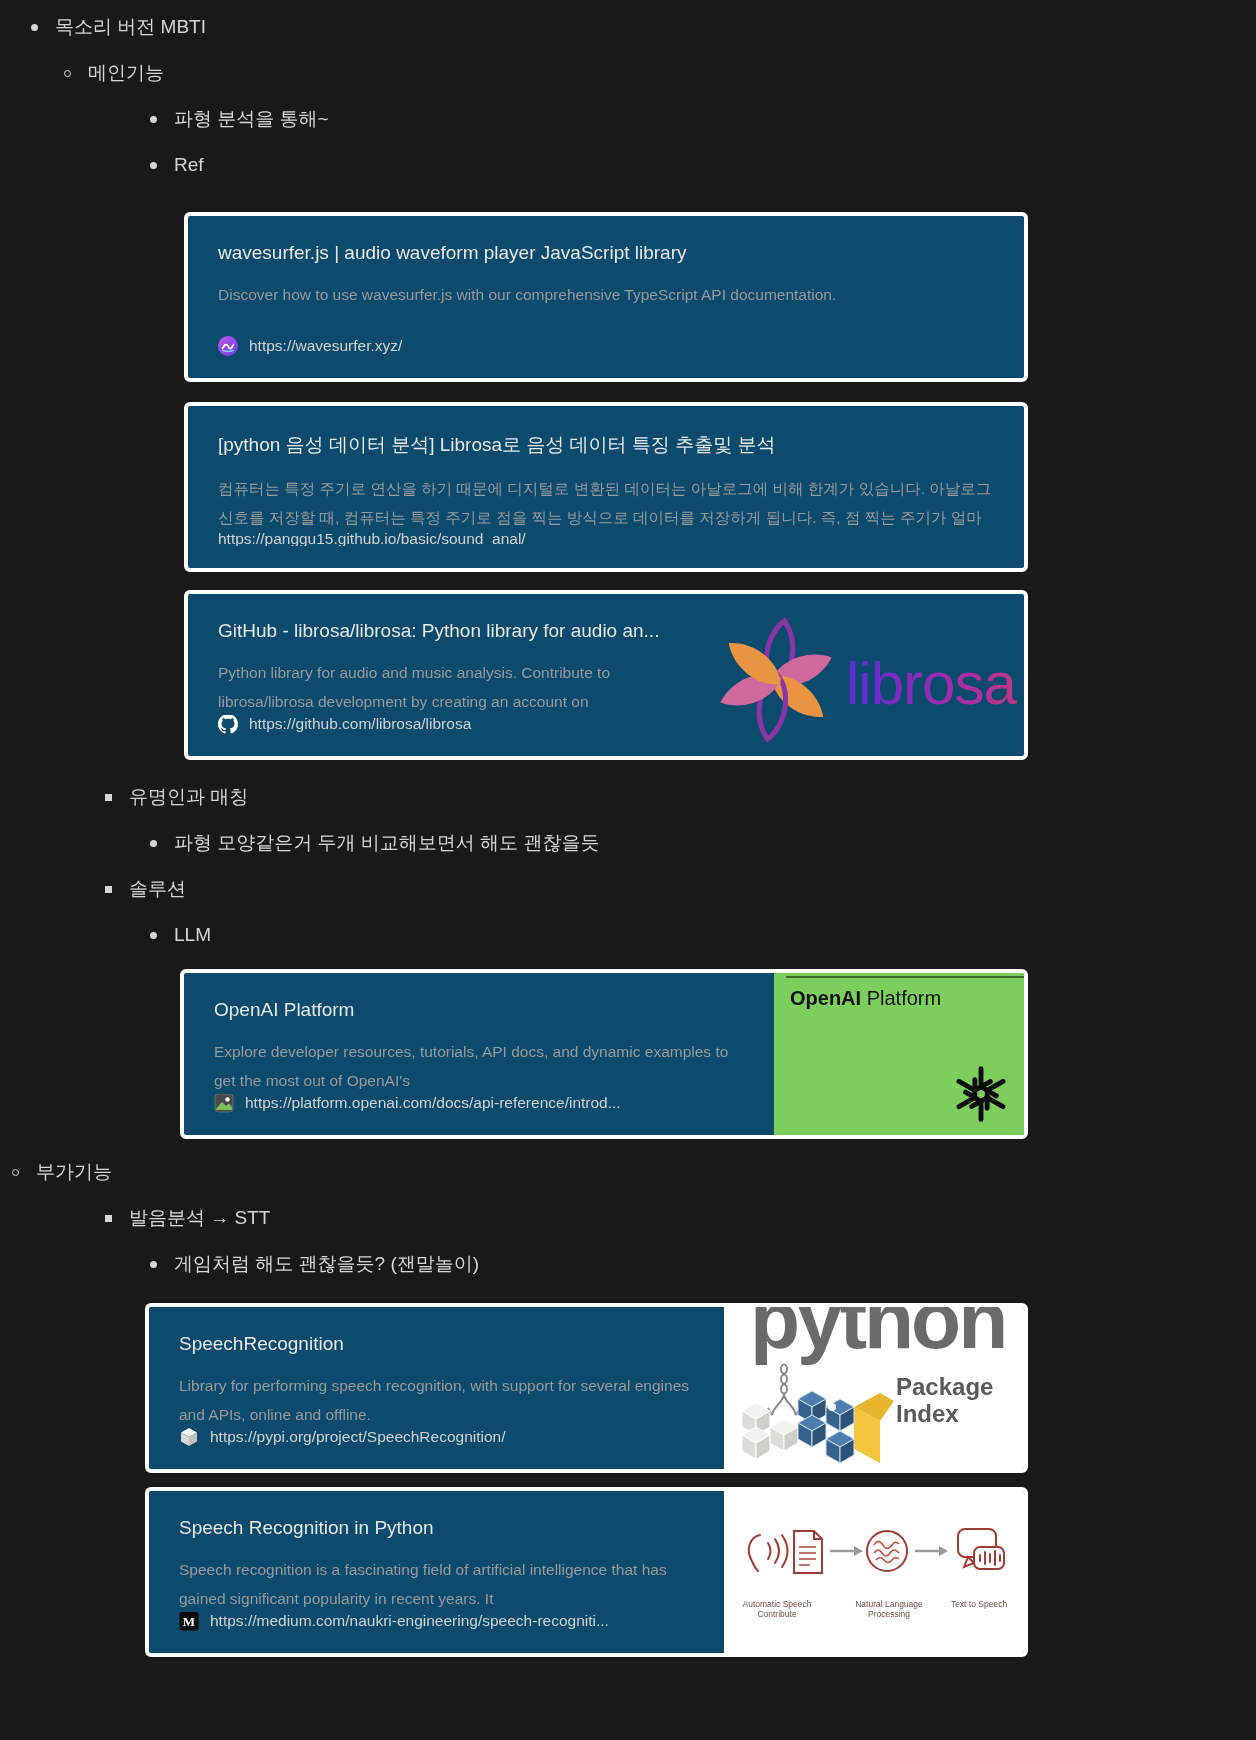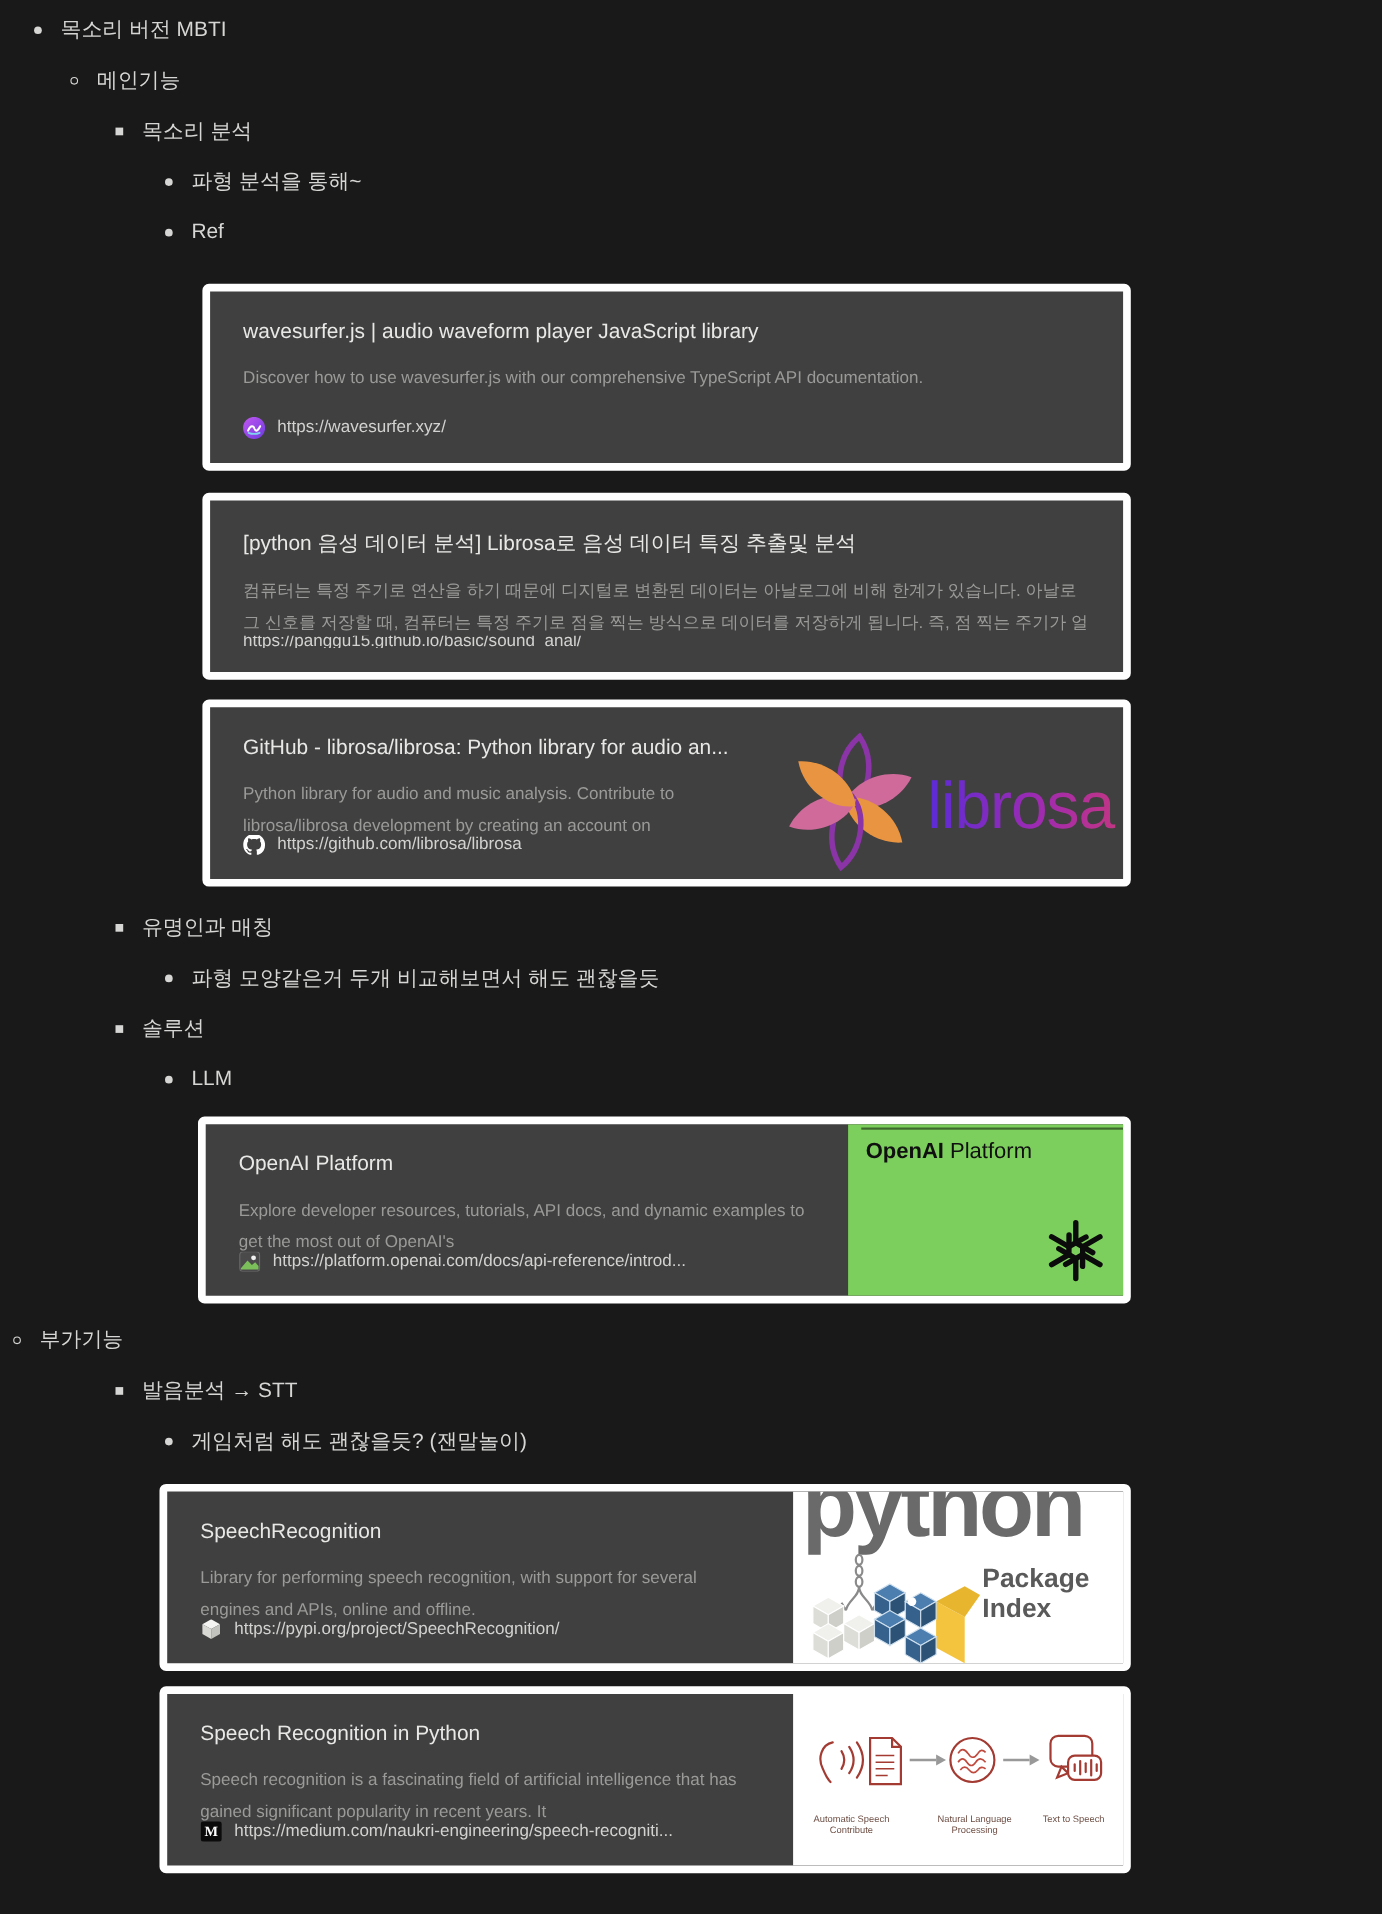--- a/index.html
+++ b/index.html
@@ -17,22 +17,22 @@
   .ind2{padding-left:64px;text-align:right;}
   .ind3{padding-left:105px;}
   .ind4{padding-left:150px;}
   .marker{flex:none;display:inline-block;margin-right:17px;}
   .m-disc{width:7px;height:7px;border-radius:50%;background:#D6D6D4;}
   .m-circle{width:7px;height:7px;border-radius:50%;border:1.5px solid #D6D6D4;box-sizing:border-box;background:transparent;}
   .m-square{width:7px;height:7px;background:#D6D6D4;}
   
   .card{
     box-sizing:border-box;height:170px;
-    border:7px solid #ffffff;border-radius:6px;
-    background:#404040;display:flex;overflow:hidden;
+    border:4px solid #ffffff;border-radius:6px;
+    background:#0c4a6e;display:flex;overflow:hidden;
     cursor:pointer;
   }
   .card.ref{margin-left:184px;width:844px;}
   .card.llm{margin-left:180px;width:848px;}
   .card.stt{margin-left:145px;width:883px;}
   .mt24{margin-top:24px;} .mt20{margin-top:20px;} .mt18{margin-top:18px;}
   .mt16{margin-top:16px;} .mt14{margin-top:14px;} .mt11{margin-top:11px;} .mt10{margin-top:10px;padding-left:12px;}
   .card .ctext{flex:1;min-width:0;padding:26px 30px 0 30px;display:flex;flex-direction:column;}
   .ctitle{font-size:19px;color:#E8E8E6;white-space:nowrap;overflow:hidden;margin-bottom:16px;flex:none;}
   .cdesc{font-size:15.5px;line-height:29px;color:#9A9A98;max-height:58px;overflow:hidden;}
@@ -43,44 +43,40 @@
   
   .img-librosa{width:320px;background:transparent;}
   
   .img-openai{width:250px;}
   .img-openai .strip{position:absolute;top:3px;left:12px;right:0;height:2px;background:rgba(0,0,0,0.5);}
   .oi-title{position:absolute;top:14px;left:16px;font-size:20px;color:#101010;}
   .oi-title b{font-weight:bold;}
   .oi-logo{position:absolute;right:14px;bottom:12px;}
   
   .img-pypi{width:300px;background:#ffffff;}
-  .py-word{position:absolute;top:-34px;left:8px;font-size:82px;font-weight:bold;letter-spacing:-3px;color:#6a6a6a;}
+  .py-word{position:absolute;top:-34px;left:26px;font-size:82px;font-weight:bold;letter-spacing:-3px;color:#6a6a6a;}
   .py-pkg{position:absolute;top:66px;left:172px;font-size:24px;line-height:27px;font-weight:bold;color:#5a5a5a;}
   .py-cubes{position:absolute;left:2px;top:56px;}
   
   .img-medium{width:300px;background:#ffffff;}
   .diag-label{position:absolute;width:78px;text-align:center;font-size:8.5px;line-height:10px;color:#6E4F45;top:108px;}
   .dl1{left:14px;} .dl2{left:126px;} .dl3{left:216px;}
 </style>
 </head>
 <body>
 
 <div class="doc">
 
   <div class="line ind1">
     <span class="marker m-disc"></span>
     <span>목소리 버전 MBTI</span>
   </div>
   <div class="line ind2">
     <span class="marker m-circle"></span>
     <span>메인기능</span>
-  </div>
-  <div class="line ind3">
-    <span class="marker m-square"></span>
-    <span>목소리 분석</span>
   </div>
   <div class="line ind4">
     <span class="marker m-disc"></span>
     <span>파형 분석을 통해~</span>
   </div>
   <div class="line ind4">
     <span class="marker m-disc"></span>
     <span>Ref</span>
   </div>
 

